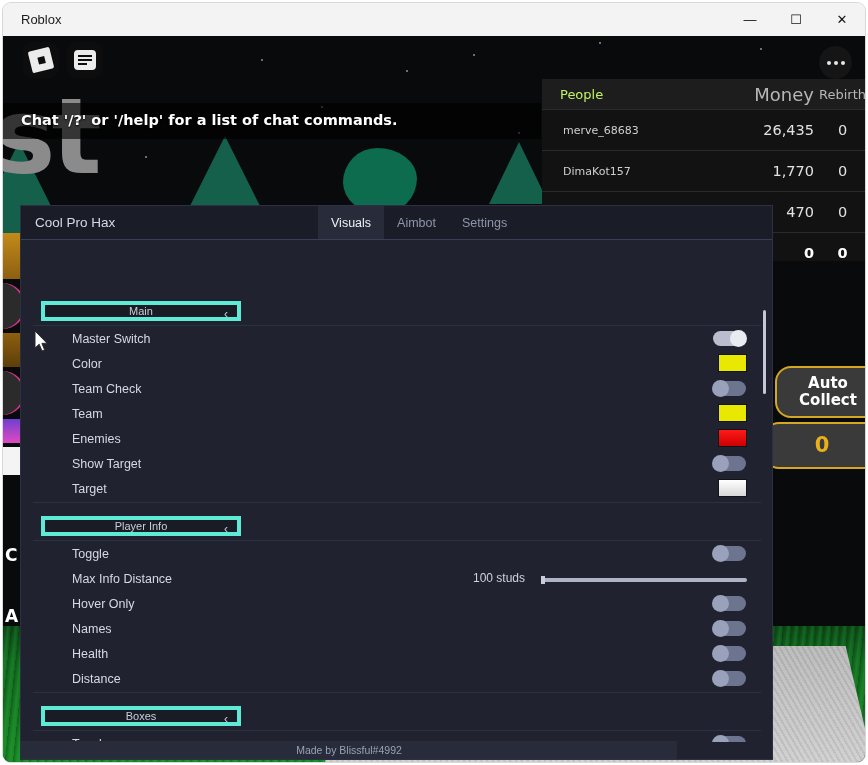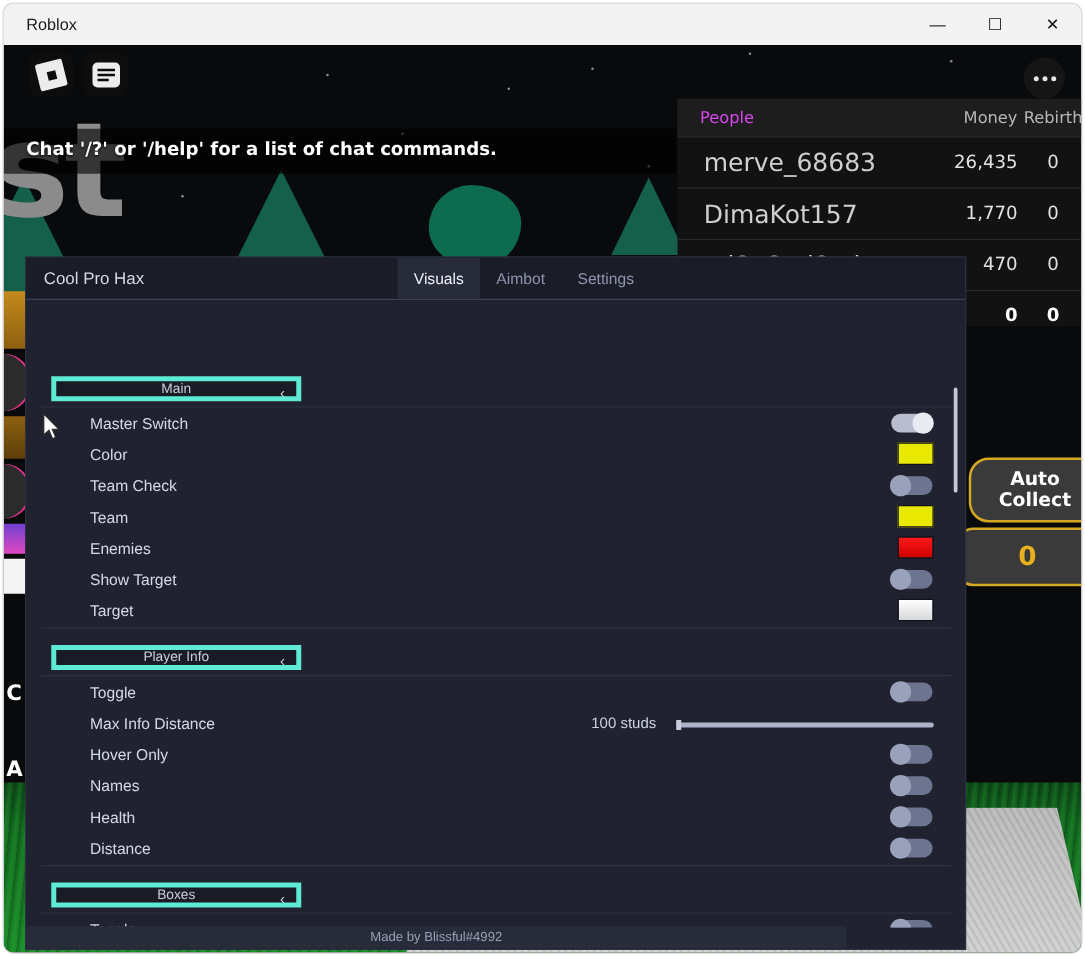--- a/index.html
+++ b/index.html
@@ -54,26 +54,26 @@
 
   .dots{position:absolute;right:13px;top:10px;width:33px;height:33px;border-radius:50%;
         background:#151515;display:flex;align-items:center;justify-content:center;gap:3px;}
   .dots span{width:4px;height:4px;border-radius:50%;background:#e6e6e6;}
 
   
   .lb{position:absolute;left:539px;top:43px;width:329px;height:182px;background:#121212;}
   .lb .hdr{display:flex;height:30px;align-items:center;background:#1d1d1d;}
   .lb .row{display:flex;height:40px;align-items:center;border-top:1px solid #2b2b2b;}
   .lb .row.me .c0,.lb .row.me .c1,.lb .row.me .c2{color:#fff;font-weight:700;}
-  .c0{width:190px;padding-left:21px;box-sizing:border-box;font-size:20px;color:#cfcfcf;
+  .c0{width:190px;padding-left:21px;box-sizing:border-box;font-size:11px;color:#cfcfcf;
       font-family:"DejaVu Sans",sans-serif;}
   .c1{width:82px;text-align:right;font-size:14.5px;color:#e2e2e2;font-family:"DejaVu Sans",sans-serif;}
   .c2{width:57px;text-align:center;font-size:14.5px;color:#e2e2e2;font-family:"DejaVu Sans",sans-serif;}
-  .lb .hdr .c0{padding-left:18px;font-size:13px;color:#d946ef;}
-  .lb .hdr .c1{font-size:13px;color:#b6b6b6;}
+  .lb .hdr .c0{padding-left:18px;font-size:13px;color:#bef264;}
+  .lb .hdr .c1{font-size:18px;color:#b6b6b6;}
   .lb .hdr .c2{font-size:13px;color:#b6b6b6;}
 
   
   .sidebtn{position:absolute;background:#3a3a3a;border:2px solid #d4a820;border-radius:16px;
            color:#fff;display:flex;align-items:center;justify-content:center;text-align:center;
            font-weight:700;font-size:15px;line-height:1.12;font-family:"DejaVu Sans",sans-serif;}
   #auto-collect-btn{left:772px;top:330px;width:102px;height:48px;}
   #coin-btn{left:760px;top:386px;width:114px;height:43px;color:#e8b01c;font-size:21px;}
 
   

